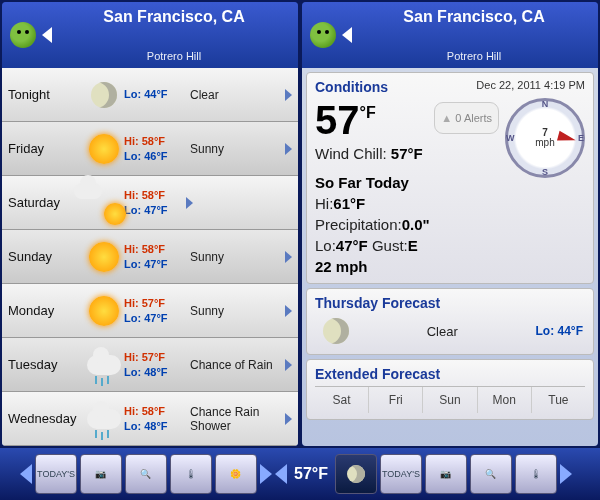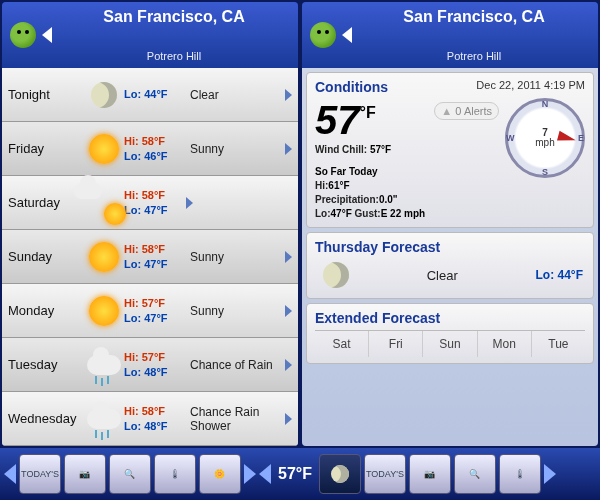--- a/index.html
+++ b/index.html
@@ -26,43 +26,43 @@
   .cloud.rain::after{content:'';position:absolute;width:2px;height:8px;background:#5ac;left:8px;bottom:-9px;box-shadow:6px 2px 0 #5ac,12px 0 0 #5ac;}
   .partly{position:relative;} .partly .sun{width:22px;height:22px;position:absolute;top:0;left:0;}
   .partly .cloud{position:absolute;bottom:4px;right:2px;width:28px;height:16px;}
   .temps { width: 62px; font-size: 11px; line-height:1.3; }
   .hi { color:#d03000; font-weight:bold; }
   .lo { color:#0040b0; font-weight:bold; }
   .cond { flex:1; font-size:12px; color:#222; text-align:left; padding-left:4px;}
   .chev { width:0;height:0;border-top:6px solid transparent;border-bottom:6px solid transparent;border-left:7px solid #5a7ac0;}
   .panel { background:linear-gradient(to bottom,#f8f8f8,#e0e0e8); border:1px solid #bbb; border-radius:4px; margin:4px; padding:6px 8px; }
   .ts { font-size:11px; color:#333; text-align:right; }
-  .bigtemp { font-size:40px; font-weight:bold; color:#000; display:inline-block;font-style:italic; }
+  .bigtemp { font-size:40px; font-weight:bold; color:#000; display:inline-block; }
   .degf { font-size:16px; vertical-align:top; position:relative; top:6px; font-weight:bold;}
-  .ptxt { font-size:10px; color:#222; line-height:1.4;font-weight:bold; }
+  .ptxt { font-size:15px; color:#222; line-height:1.4; }
   .ptxt b { color:#000; }
   .ptitle { color:#1a3a9a; font-weight:bold; font-size:14px; margin-bottom:3px; }
   .compass { float:right; width:80px; height:80px; border:3px solid #88a; border-radius:50%; position:relative; background:radial-gradient(circle,#fff 55%,#e0e4f0 60%); margin-left:6px; }
   .compass .c-n,.compass .c-s,.compass .c-e,.compass .c-w{position:absolute;font-size:9px;color:#558;font-weight:bold;}
   .compass .c-n{top:-2px;left:50%;transform:translateX(-50%);}
   .compass .c-s{bottom:-2px;left:50%;transform:translateX(-50%);}
   .compass .c-e{right:-2px;top:50%;transform:translateY(-50%);}
   .compass .c-w{left:-2px;top:50%;transform:translateY(-50%);}
   .compass .ctr{position:absolute;top:50%;left:50%;transform:translate(-50%,-50%);text-align:center;font-size:10px;color:#333;line-height:1;}
   .compass .needle{position:absolute;width:0;height:0;border-left:18px solid #c02020;border-top:5px solid transparent;border-bottom:5px solid transparent;top:50%;right:6px;transform:translateY(-50%) rotate(15deg);}
-  .alerts{float:right;font-size:11px;color:#888;border:1px solid #ccc;padding:2px 6px;border-radius:9px;background:#f0f0f0;margin-top:4px;}
+  .alerts{float:right;font-size:11px;color:#888;border:1px solid #ccc;padding:9px 6px;border-radius:9px;background:#f0f0f0;margin-top:4px;}
   .alerts::before{content:'▲ ';color:#aaa;}
   .today-f{display:flex;align-items:center;gap:12px;padding:4px 2px;}
   .today-f .moon{margin-left:6px;}
   .today-f .cond2{flex:1;font-size:13px;text-align:center;color:#222;}
   .today-f .lo2{font-size:12px;color:#0040b0;font-weight:bold;}
   .ext-days{display:flex;border-top:1px solid #bbb;margin-top:4px;}
   .ext-days div{flex:1;text-align:center;font-size:12px;color:#444;padding:6px 0;border-right:1px solid #ccc;}
   .ext-days div:last-child{border-right:none;}
-  .bottombar{height:52px;background:linear-gradient(to bottom,#2a4ab0,#0a1a60);display:flex;align-items:center;gap:3px;padding:0 4px;}
+  .bottombar{height:52px;background:linear-gradient(to bottom,#2a4ab0,#0a1a60);display:flex;align-items:center;gap:3px;padding:0 20px;}
   .navL,.navR{width:0;height:0;border-top:10px solid transparent;border-bottom:10px solid transparent;}
   .navL{border-right:12px solid #88aaff;} .navR{border-left:12px solid #88aaff;}
   .bicon{width:42px;height:40px;background:linear-gradient(to bottom,#eef,#aac);border-radius:4px;border:1px solid #557;display:flex;align-items:center;justify-content:center;font-size:9px;color:#345;flex-shrink:0;}
   .bicon.dark{background:linear-gradient(to bottom,#2a3a70,#0a1a40);color:#eee;}
   .btemp{color:#fff;font-size:16px;font-weight:bold;padding:0 4px;}
   .cond-row{display:flex;align-items:flex-start;}
   .cond-left{flex:1;}
 </style>
 </head>
 <body>

